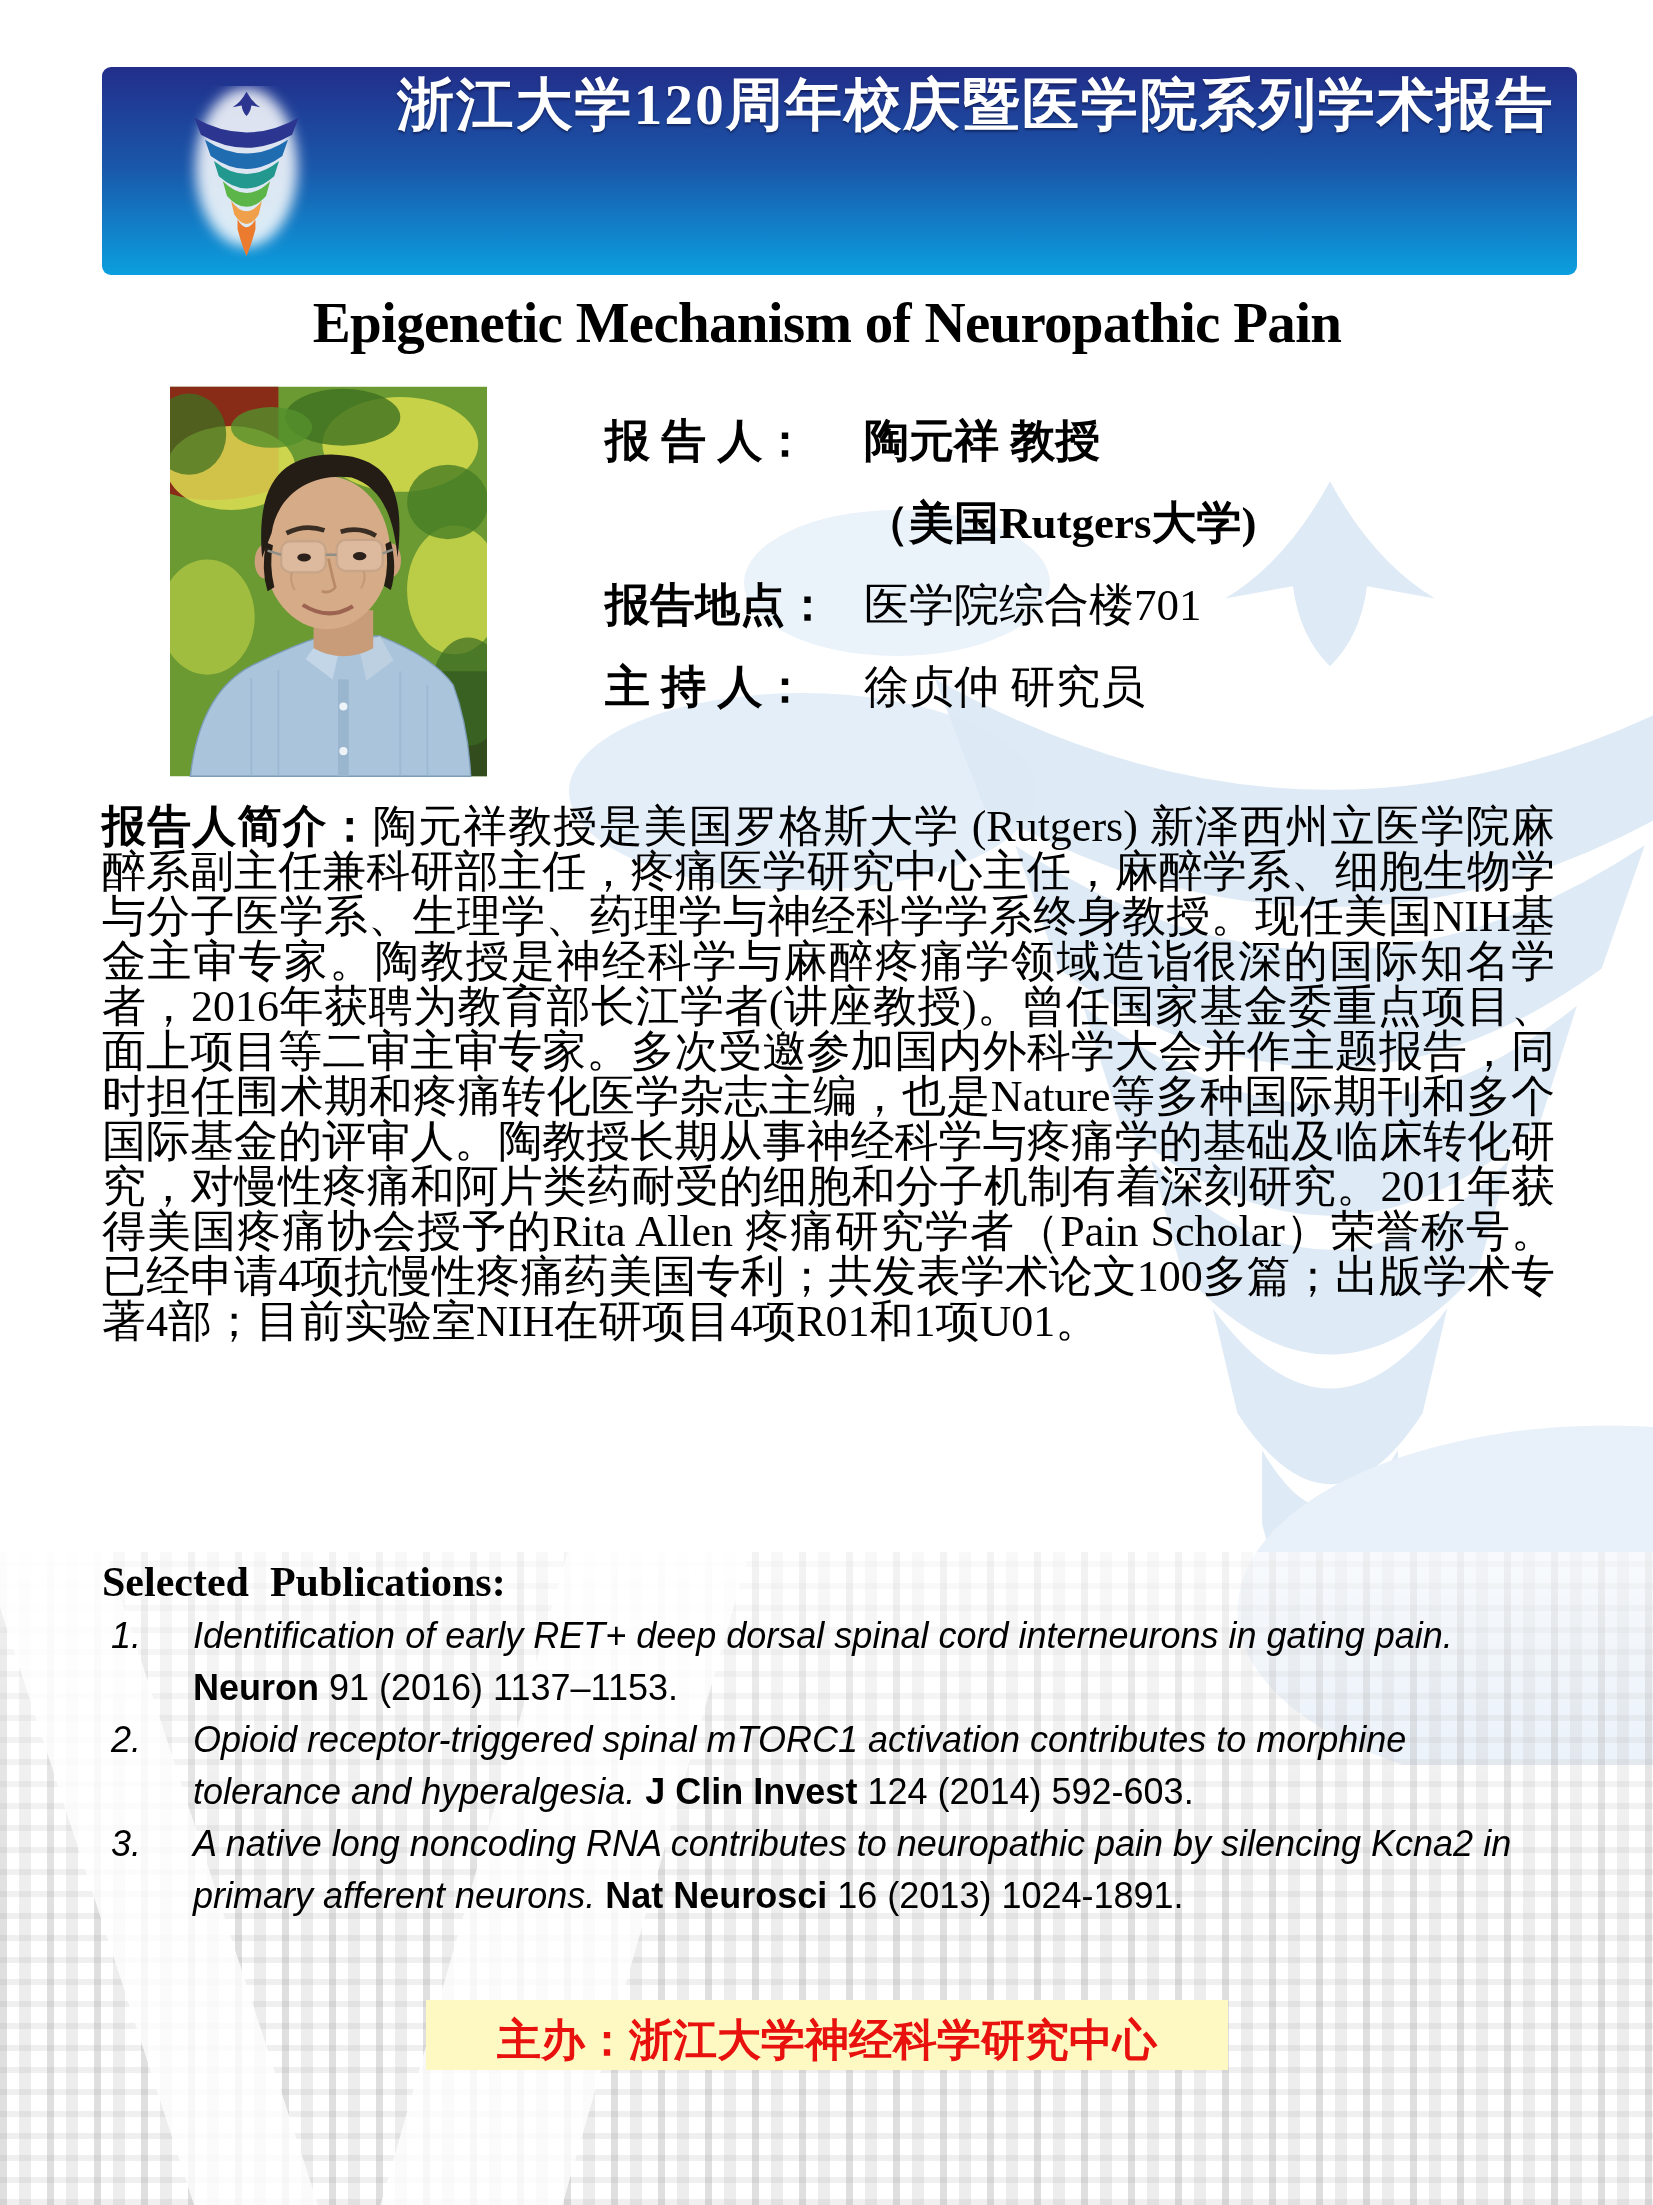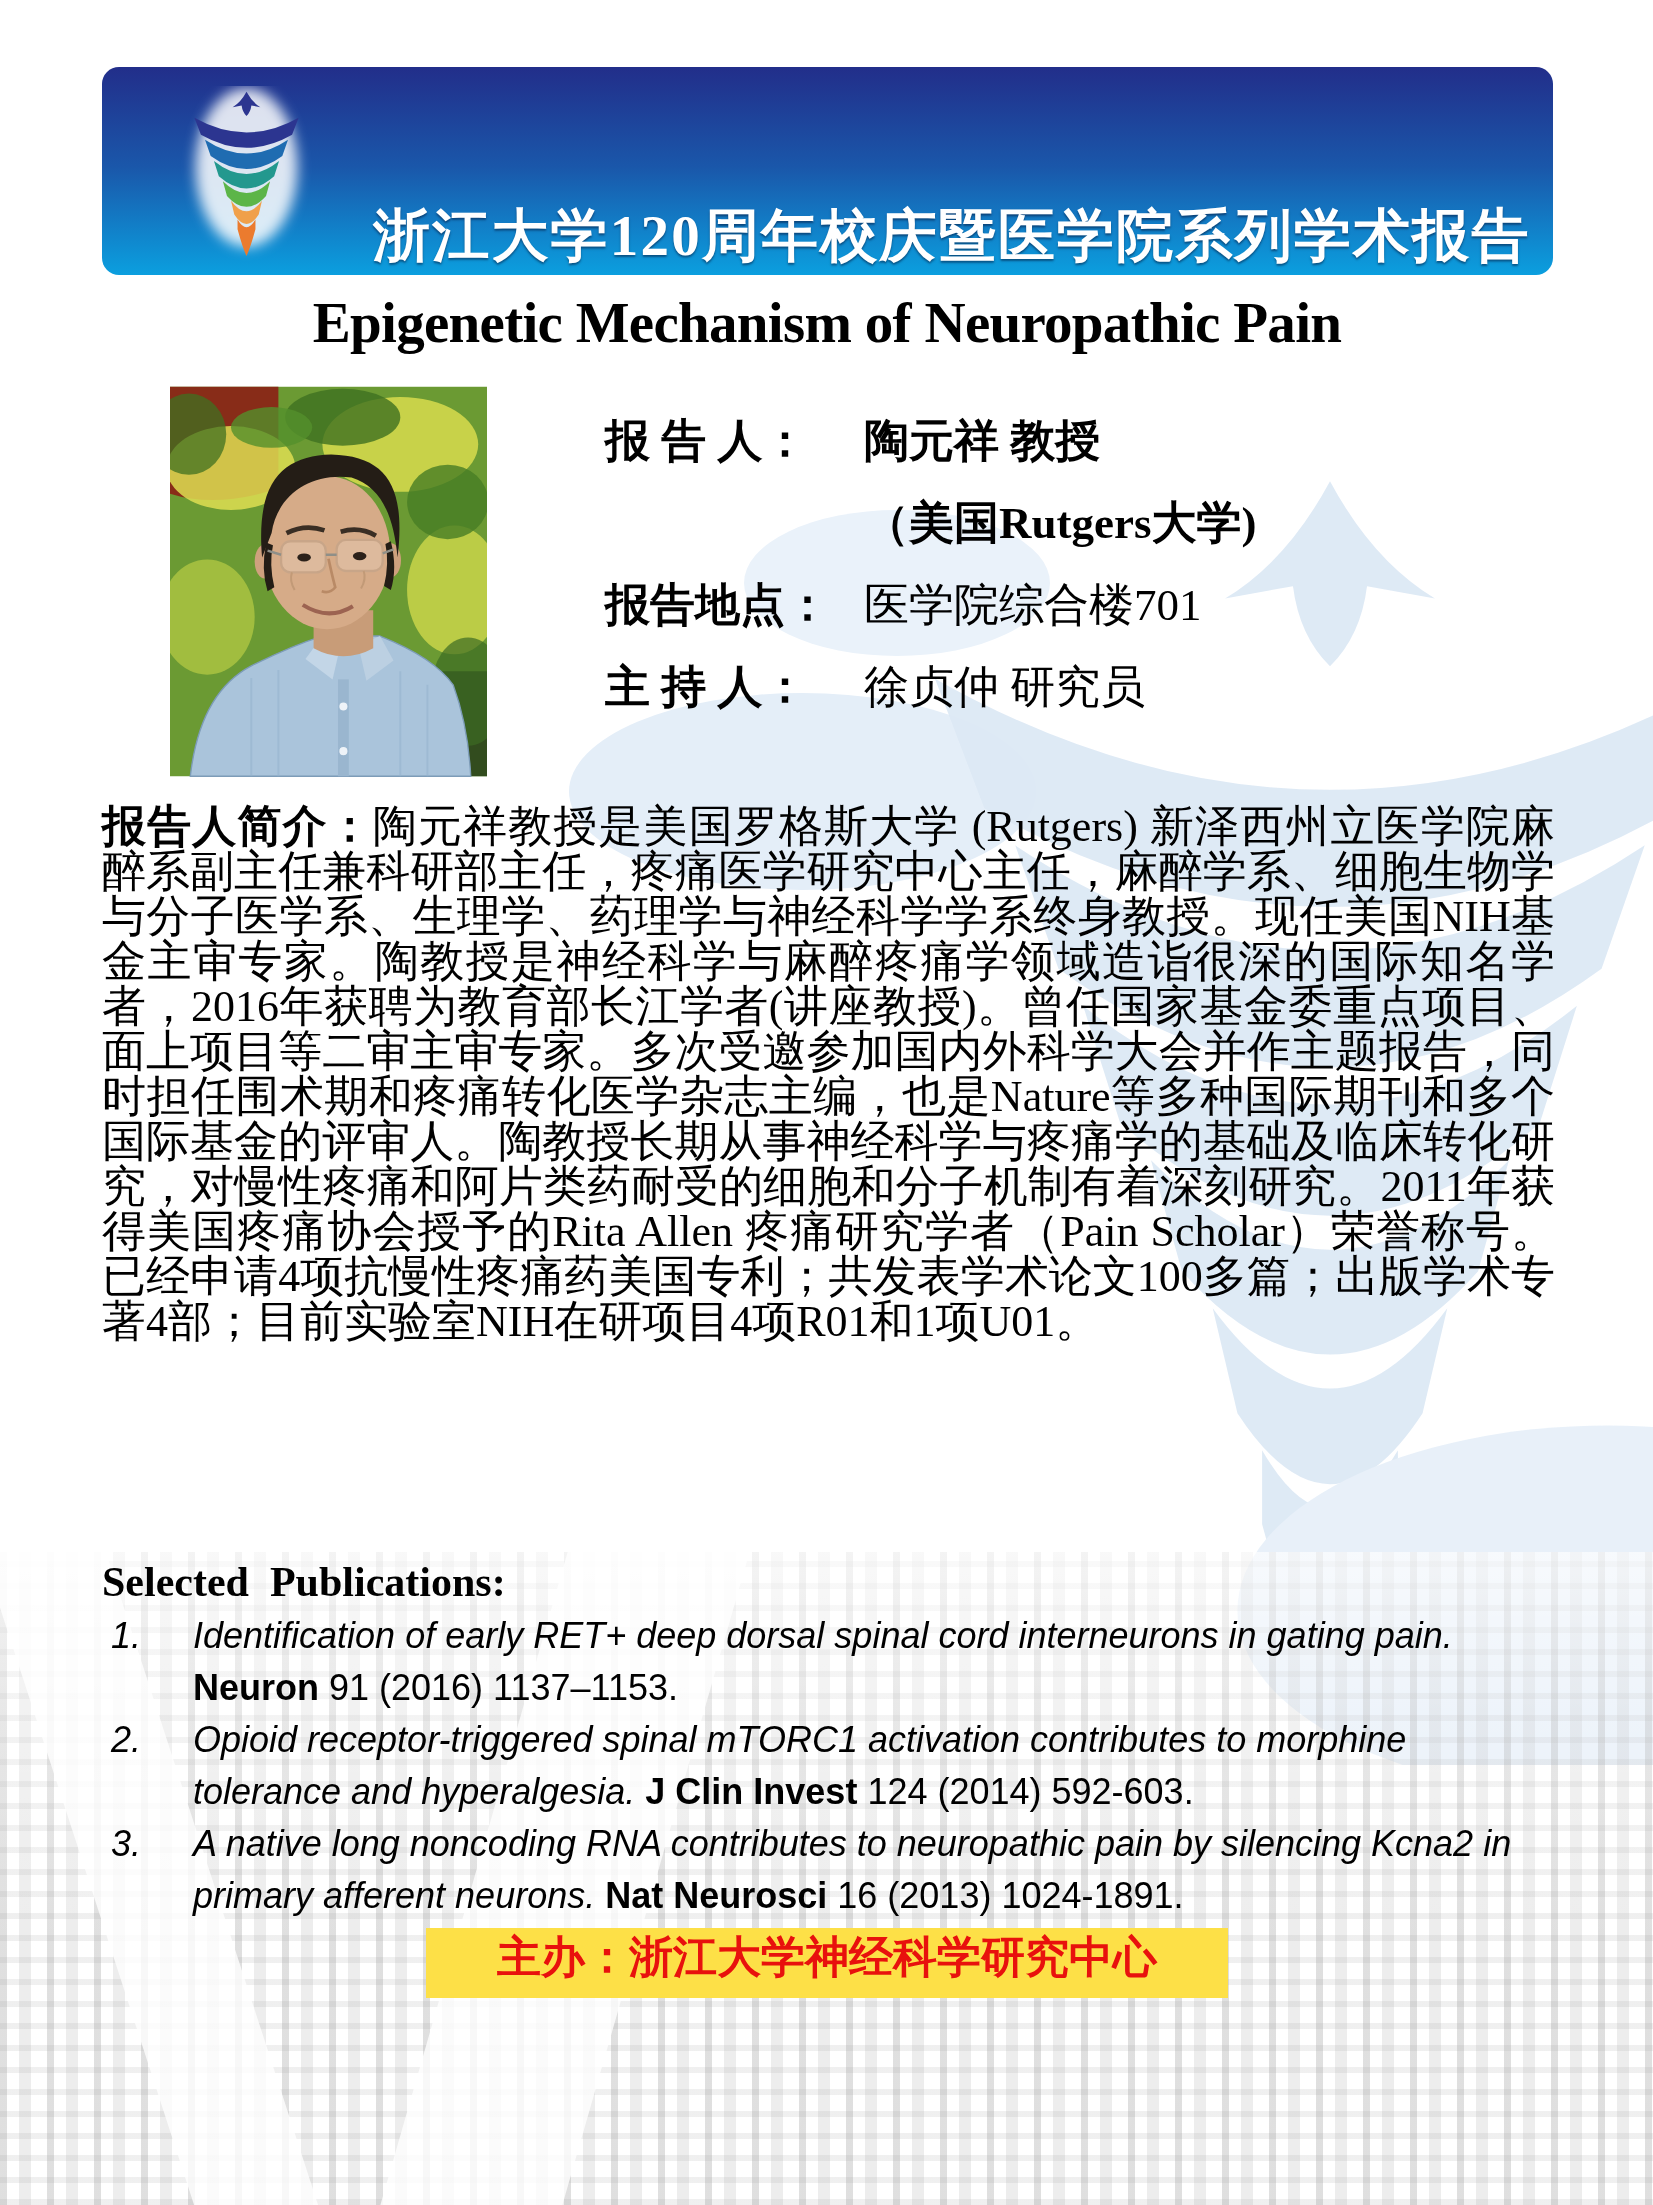--- a/index.html
+++ b/index.html
@@ -17,24 +17,24 @@
       linear-gradient(180deg, rgba(255,255,255,.65), rgba(255,255,255,.25) 26%, rgba(255,255,255,0) 60%),
       repeating-linear-gradient(90deg, rgba(150,150,150,.30) 0 7.3px, rgba(255,255,255,0) 7.3px 19px,
         rgba(165,165,165,.20) 19px 31px, rgba(255,255,255,0) 31px 47px),
       repeating-linear-gradient(0deg, rgba(160,160,160,.16) 0 5.8px, rgba(255,255,255,0) 5.8px 22px);}
   .bg-wedge{position:absolute;top:1552px;width:182px;height:653px;background:rgba(255,255,255,.78);
             transform:skewX(-16deg);} 
   .bg-wedge.w1{left:474px;}
   .bg-wedge.w2{left:88px;transform:skewX(18deg);width:124px;}
   
   .content{position:absolute;inset:0;z-index:1;}
-  .banner{position:absolute;left:102px;top:67px;width:1451px;height:208px;border-radius:17px;
+  .banner{position:absolute;left:102px;top:67px;width:1451px;height:208px;border-radius:9px;
     background:linear-gradient(180deg,var(--banner-top,#222e8a) 0%, var(--banner-mid,#1a57aa) 48%,
                var(--banner-bottom,#0b9fdf) 100%);
-    display:flex;align-items:flex-end;}
+    display:flex;align-items:flex-start;padding-left:24px;}
   .banner-logo{position:absolute;left:57px;top:19px;width:175px;height:175px;}
   .banner-title{margin-left:271px;color:#ffffff;font-weight:bold;font-size:57px;letter-spacing:2.2px;
     text-shadow:0 1.5px 2.2px rgba(0,0,30,.45);white-space:nowrap;}
   .lecture-title{position:absolute;left:0;width:100%;top:290px;text-align:center;
     font-size:57px;font-weight:bold;letter-spacing:-0.7px;}
   .photo{position:absolute;left:170px;top:370px;width:317px;height:423px;}
   .info{position:absolute;left:605px;top:400px;font-size:45px;}
   .info-row{height:82px;display:flex;align-items:center;white-space:nowrap;}
   .info-label{display:inline-block;width:259px;font-weight:bold;}
   .v-bold{font-weight:bold;}
@@ -49,22 +49,22 @@
        font-family:"Liberation Sans", sans-serif;font-style:italic;font-size:36px;line-height:52px;}
   .pub-item{position:relative;padding-left:82px;}
   .pub-num{position:absolute;left:0;top:0;}
   .pub-journal{font-weight:bold;font-style:normal;}
   .pub-ref{font-style:normal;}
   .welcome{position:absolute;left:0;width:100%;top:1922px;text-align:center;
     font-size:83px;font-weight:bold;letter-spacing:5.8px;
     background:linear-gradient(180deg,var(--welcome-top,#1b2f8e) 12%,var(--welcome-bottom,#3fa0dd) 88%);
     -webkit-background-clip:text;background-clip:text;color:transparent;
     filter:drop-shadow(0 0 3.6px #ffffff) drop-shadow(0 0 1.5px #ffffff);}
-  .host-box{position:absolute;left:50%;transform:translateX(-50%);top:1928px;width:802px;height:70px;
-    background:#fde047;display:flex;align-items:flex-start;justify-content:center;}
+  .host-box{position:absolute;left:50%;transform:translateX(-50%);top:2000px;width:802px;height:70px;
+    background:#fef9c3;display:flex;align-items:flex-end;justify-content:center;}
   .host-text{font-size:44px;font-weight:bold;color:var(--host-red,#e8110d);white-space:nowrap;}
 </style>
 </head>
 <body>
 
 <div class="page">
 
   <div class="bg-layer">
     <div class="wm-blob2"></div>
     <div class="wm-blob"></div>

